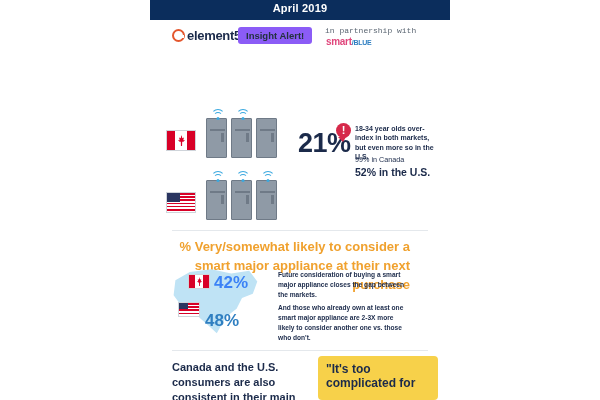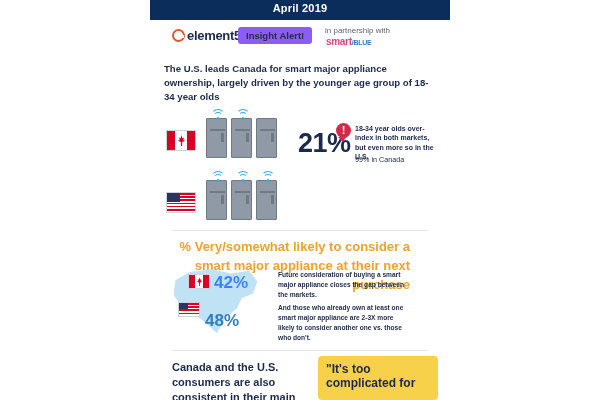--- a/index.html
+++ b/index.html
@@ -90,20 +90,21 @@
     font-weight: bold;
     padding: 3px 8px;
     border-radius: 3px;
     white-space: nowrap;
   }
   .partner-text {
     position: absolute;
     left: 175px; top: 2px;
     font-size: 8px;
     color: #5b6672;
+    font-family: Liberation Mono, monospace;
   }
   .partner-logo {
     position: absolute;
     left: 176px; top: 12px;
     font-size: 10px;
     font-weight: bold;
     color: #e0467c;
     letter-spacing: -0.3px;
   }
   .partner-logo .blue {
@@ -406,21 +407,20 @@
         <span class="brand-mark"></span>
         <span class="brand-text">element54</span>
       </div>
       <div class="insight-alert">Insight Alert!</div>
       <div class="partner-text">in partnership with</div>
       <div class="partner-logo">
         <span>smart</span><span class="blue">/BLUE</span>
       </div>
     </div>
 
-    <div class="headline">The U.S. leads Canada for smart major appliance ownership, largely driven by the younger age group of 18-34 year olds</div>
 
 
     <div class="flag flag-ca">
       <span class="maple"></span>
     </div>
 
     <div class="appliances appliances-ca">
       <div class="appliance">
         <span class="wifi">
             <span class="a1"></span>
@@ -436,20 +436,21 @@
           </span>
       </div>
       <div class="appliance"></div>
     </div>
 
     <div class="big-pct pct-ca">21%</div>
 
     <div class="callout-badge">!</div>
     <div class="callout-line1">18-34 year olds over-index in both markets, but even more so in the U.S.</div>
     <div class="callout-line2">99% in Canada</div>
+    <div class="callout-line3">52% in the U.S.</div>
 
     <div class="flag flag-us">
       <span class="us-stripes"></span>
       <span class="us-canton"></span>
     </div>
 
     <div class="appliances appliances-us">
       <div class="appliance">
         <span class="wifi">
             <span class="a1"></span>

